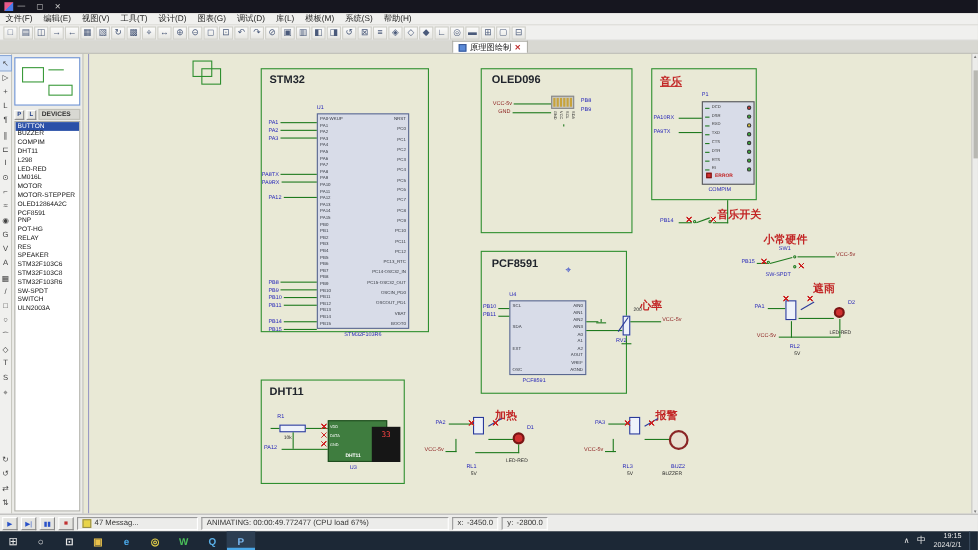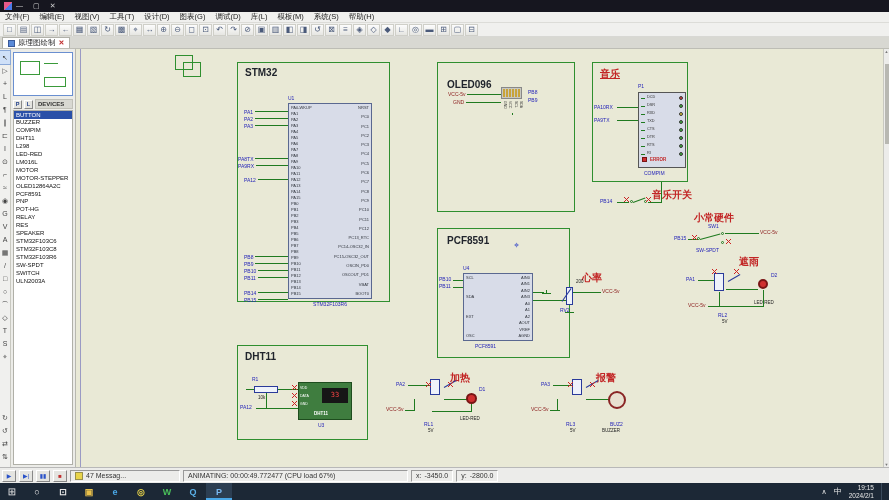--- a/index.html
+++ b/index.html
@@ -8,21 +8,21 @@
 
   
   .titlebar{position:absolute;left:0;top:0;width:889px;height:12px;background:#16161f;color:#e0e0e0;display:flex;align-items:center;gap:4px;padding:0 4px;font-size:7.5px;}
   .app-ico{width:8px;height:8px;background:linear-gradient(135deg,#e85a8a 50%,#4a7ae8 50%);flex:0 0 auto;}
   .titletext{flex:1;white-space:nowrap;overflow:hidden;}
   .winbtns{display:flex;gap:10px;padding-right:4px;font-size:7px;color:#cfcfcf;}
   .menubar{position:absolute;left:0;top:12px;width:889px;height:11px;background:#f0f0ee;display:flex;align-items:center;font-size:7.5px;color:#222;border-bottom:1px solid #dcdcd8;}
   .menu-item{padding:0 5px;height:11px;display:flex;align-items:center;}
   .toolbar{position:absolute;left:0;top:23px;width:889px;height:14px;background:#f0f0ee;display:flex;align-items:center;gap:1px;padding:0 3px;border-bottom:1px solid #d8d8d4;}
   .tb-icon{width:13px;height:12px;display:flex;align-items:center;justify-content:center;font-size:8px;color:#4a5a7a;background:linear-gradient(#fcfcfc,#e6e6e2);border:1px solid #cfcfc8;}
-  .tabbar{position:absolute;left:0;top:37px;width:889px;height:12px;background:#d8d8d2;display:flex;align-items:flex-end;padding-left:2px;border-bottom:1px solid #bdbdb5;}
+  .tabbar{position:absolute;left:0;top:37px;width:889px;height:12px;background:#d8d8d2;display:flex;align-items:flex-end;padding-left:2px;border-bottom:1px solid #bdbdb5;justify-content:center;}
   .tab{height:11px;background:#fff;border:1px solid #b0b0a8;border-bottom:none;display:flex;align-items:center;gap:3px;padding:0 5px;font-size:7.5px;color:#222;}
   .tab-ico{width:7px;height:7px;background:#5a8ad8;border:1px solid #3a5a9a;}
   .tab-x{color:#c03030;font-size:7px;font-weight:bold;}
 
   
   .palette{position:absolute;left:0;top:49px;width:11px;height:418px;background:#f0f0ee;border-right:1px solid #c8c8c0;display:flex;flex-direction:column;align-items:center;padding-top:2px;}
   .pal-icon{width:10px;height:13px;display:flex;align-items:center;justify-content:center;font-size:7px;color:#444;}
   .pal-tools .pal-icon:first-child{background:#cfe0f8;outline:1px solid #8aa8d8;}
   .pal-orient{margin-top:auto;margin-bottom:4px;display:flex;flex-direction:column;align-items:center;}
 
@@ -370,21 +370,21 @@
         <span class="lbl">PB14</span>
         <span class="ln"></span>
       </div>
       <div class="erow">
         <span class="lbl">PB15</span>
         <span class="ln"></span>
       </div>
     </div>
 
   <div class="frame" style="left:361px;top:13px;width:138px;height:150px;"></div>
-  <div class="ftitle" style="left:371px;top:30px;">OLED096</div>
+  <div class="ftitle" style="left:371px;top:18px;">OLED096</div>
   <div class="plab" style="left:372px;top:43px;">VCC-5v</div>
   <div class="plab" style="left:377px;top:51px;">GND</div>
   <div class="w" style="left:391px;top:45px;width:34px;height:1px;"></div>
   <div class="w" style="left:390px;top:53px;width:35px;height:1px;"></div>
   <div class="hdrbox" style="left:425px;top:38px;">
     <span class="hdrpin"></span>
       <span class="hdrpin"></span>
       <span class="hdrpin"></span>
       <span class="hdrpin"></span>
       <span class="hdrpin"></span>
@@ -543,21 +543,21 @@
   <div class="ftitle" style="left:169px;top:302px;">DHT11</div>
   <div class="blab" style="left:176px;top:328px;">R1</div>
   <div class="res" style="left:178px;top:337px;width:24px;height:7px;"></div>
   <div class="klab" style="left:182px;top:347px;">10k</div>
   <div class="blab" style="left:164px;top:356px;">PA12</div>
   <div class="w" style="left:170px;top:340px;width:8px;height:1px;"></div>
   <div class="w" style="left:202px;top:340px;width:20px;height:1px;"></div>
   <div class="w" style="left:180px;top:359px;width:42px;height:1px;"></div>
   <div class="w" style="left:190px;top:344px;width:1px;height:15px;"></div>
   <div class="dhtbody" style="left:222px;top:333px;width:54px;height:38px;"></div>
-  <div class="dhtscreen" style="left:246px;top:339px;width:26px;height:15px;">33</div>
+  <div class="dhtscreen" style="left:262px;top:339px;width:26px;height:32px;">33</div>
   <div class="dhtpin" style="left:224px;top:338px;">
     <span>VDD</span></div>
   <div class="dhtpin" style="left:224px;top:346px;">
     <span>DATA</span></div>
   <div class="dhtpin" style="left:224px;top:354px;">
     <span>GND</span></div>
   <div class="dhtname" style="left:238px;top:363px;">DHT11</div>
   <div class="blab" style="left:242px;top:374px;">U3</div>
   <div class="x" style="left:216px;top:336px;"></div>
   <div class="x" style="left:216px;top:344px;"></div>

